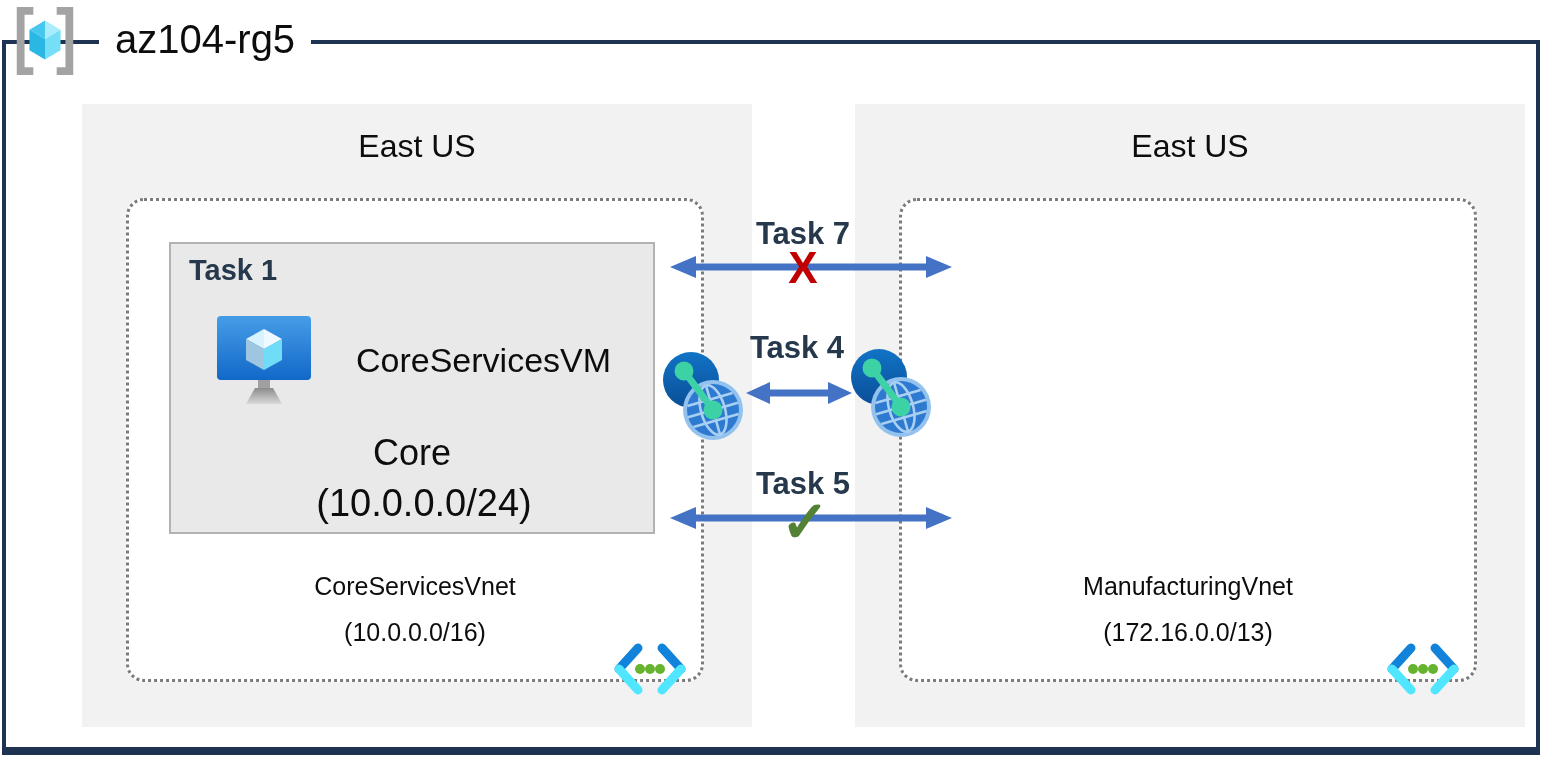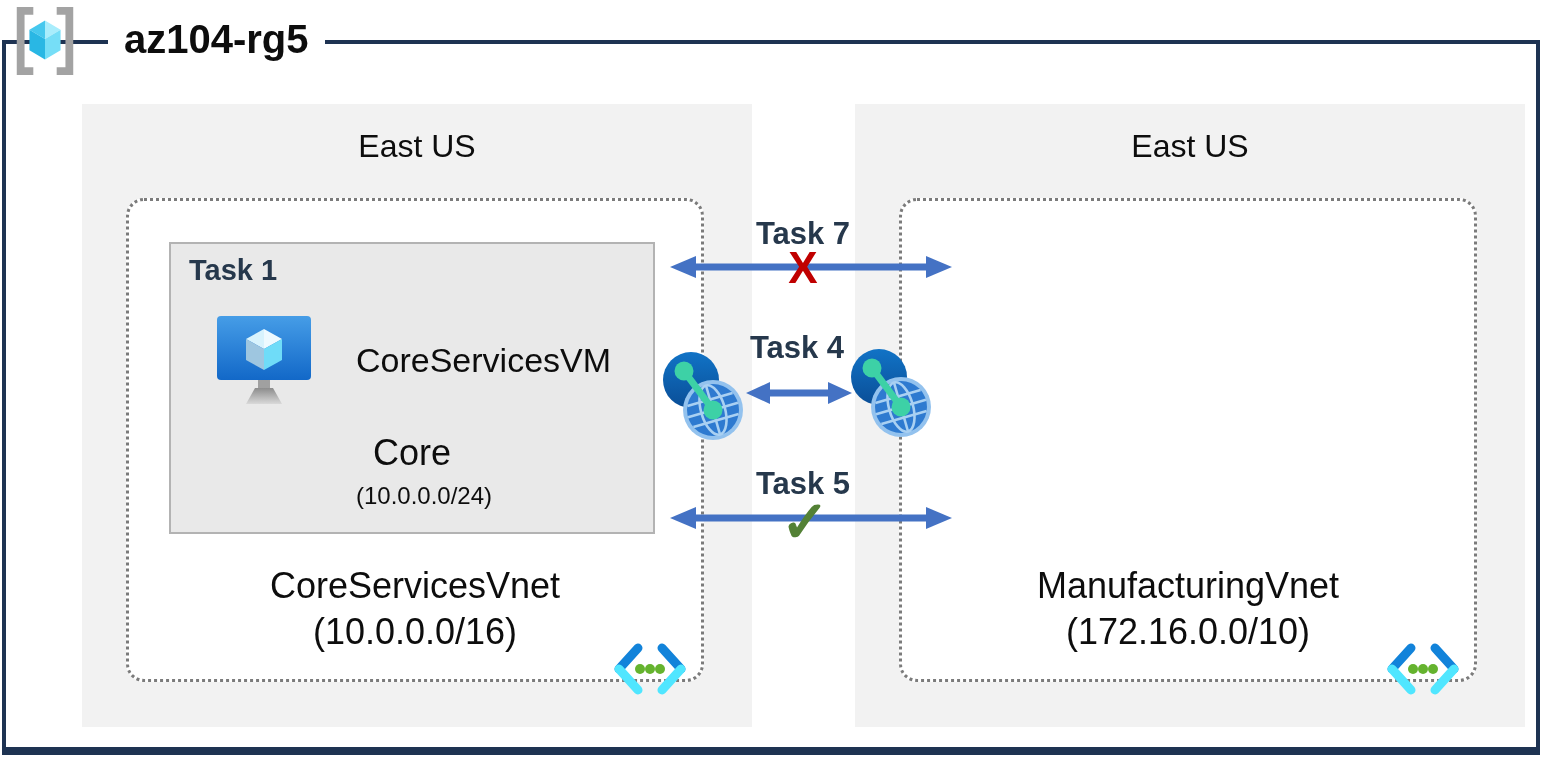--- a/index.html
+++ b/index.html
@@ -1,38 +1,38 @@
 <!DOCTYPE html>
 <html><head>
 <meta charset="utf-8">
 <style>
   html,body{margin:0;padding:0;background:#fff;}
   body{width:1546px;height:762px;position:relative;overflow:hidden;
        font-family:"Liberation Sans",sans-serif;color:#0d0d0d;}
   .frame{position:absolute;left:2px;top:40px;width:1538px;height:715px;
          border:4px solid #1e3352;border-bottom-width:8px;box-sizing:border-box;z-index:0;}
   .rg-icon{position:absolute;left:8px;top:4px;width:74px;height:74px;z-index:4;}
-  .rg-title{position:absolute;left:108px;top:12px;z-index:4;background:#fff;
-            padding:0 16px;font-size:40px;font-weight:bold;line-height:54px;}
+  .rg-title{position:absolute;left:99px;top:12px;z-index:4;background:#fff;
+            padding:0 16px;font-size:40px;font-weight:normal;line-height:54px;}
   .region{position:absolute;top:104px;width:670px;height:623px;background:#f2f2f2;z-index:1;}
   .region.left{left:82px;} .region.right{left:855px;}
   .region-title{text-align:center;margin-top:24px;font-size:32px;font-weight:400;}
   .vnet{position:absolute;left:44px;top:94px;width:578px;height:484px;background:#fff;
         border:3px dotted #7b7b7b;border-radius:18px;box-sizing:border-box;}
   .subnet{position:absolute;left:40px;top:41px;width:486px;height:292px;background:#e9e9e9;
           border:2px solid #b3b3b3;box-sizing:border-box;}
   .task{font-size:29px;font-weight:bold;color:#26384c;margin:10px 18px 0;height:38px;}
   .task.align-right{text-align:right;}
   .vm-row{display:flex;align-items:center;margin:22px 0 0 44px;gap:43px;}
   .vm-icon{width:98px;height:92px;flex:none;}
   .vm-name{font-size:34px;}
   .subnet-name{text-align:center;font-size:36px;margin-top:26px;}
-  .subnet-cidr{text-align:center;font-size:24px;margin-top:8px;margin-left:24px;}
+  .subnet-cidr{text-align:center;font-size:38px;margin-top:8px;margin-left:24px;}
   .vnet-label{position:absolute;left:0;right:0;top:362px;text-align:center;
-              font-size:36px;line-height:46px;}
+              font-size:25px;line-height:46px;}
   .vnet-icon{position:absolute;right:14px;bottom:-16px;width:74px;height:52px;z-index:2;}
   .conn-label{position:absolute;width:220px;text-align:center;font-size:31px;
               font-weight:bold;color:#26384c;z-index:5;}
   .arrow{position:absolute;z-index:4;}
   .peer-icon{position:absolute;width:84px;height:94px;z-index:5;}
   .marker-x{position:absolute;left:768px;top:243px;width:70px;text-align:center;
             font-size:44px;font-weight:900;color:#c00000;z-index:6;}
   .marker-check{position:absolute;left:770px;top:488px;width:70px;text-align:center;
             font-size:58px;font-weight:bold;color:#538135;z-index:6;}
 </style>
@@ -102,21 +102,21 @@
       <circle cx="47" cy="26" r="5" fill="#65b32e"></circle>
     </svg>
   </div>
 </div>
 
 <div class="region right">
   <div class="region-title">East US</div>
   <div class="vnet">
     <div class="vnet-label">
       <div>ManufacturingVnet</div>
-      <div>(172.16.0.0/10)</div>
+      <div>(172.16.0.0/13)</div>
     </div>
     <svg class="vnet-icon" viewBox="0 0 74 52">
       <line x1="25" y1="5" x2="6" y2="26" stroke="#1283da" stroke-width="9" stroke-linecap="round"></line>
       <line x1="6" y1="26" x2="25" y2="47" stroke="#50e6ff" stroke-width="9" stroke-linecap="round"></line>
       <line x1="49" y1="5" x2="68" y2="26" stroke="#1283da" stroke-width="9" stroke-linecap="round"></line>
       <line x1="68" y1="26" x2="49" y2="47" stroke="#50e6ff" stroke-width="9" stroke-linecap="round"></line>
       <circle cx="27" cy="26" r="5" fill="#65b32e"></circle>
       <circle cx="37" cy="26" r="5" fill="#65b32e"></circle>
       <circle cx="47" cy="26" r="5" fill="#65b32e"></circle>
     </svg>

